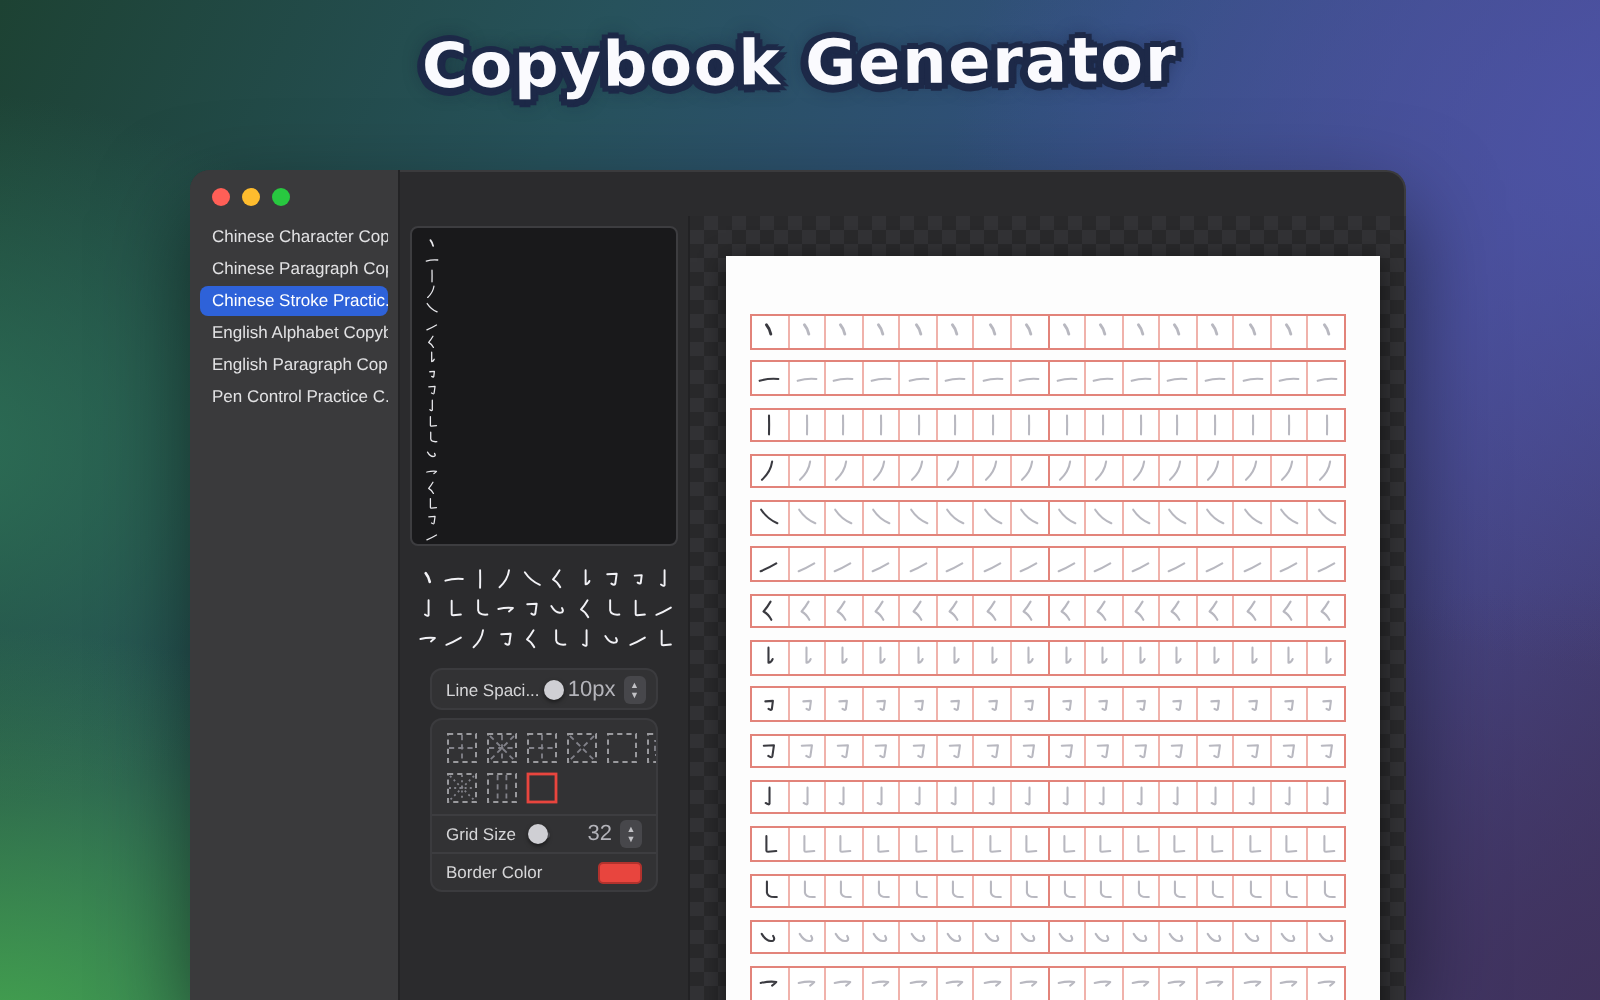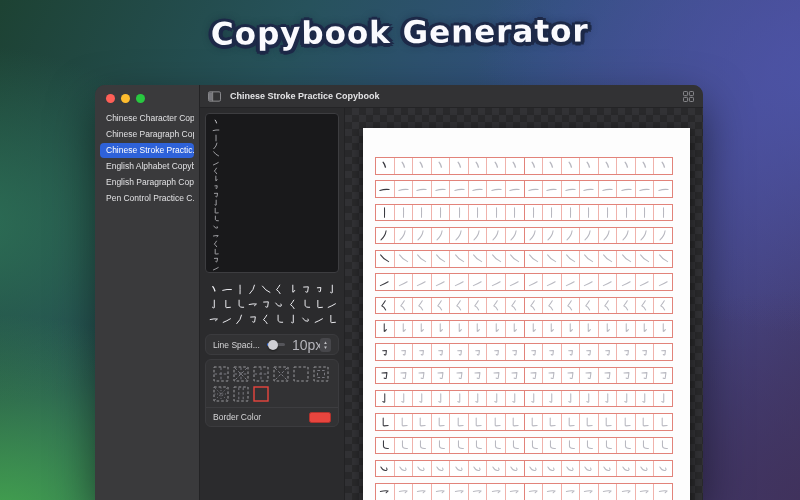--- a/index.html
+++ b/index.html
@@ -74,36 +74,36 @@
   .strokes-input {
     margin:5px; height:160px; background:#19191b;
     border:1px solid #3d3d40; border-radius:4px;
     padding:4px 0 0 6px; display:flex; flex-direction:column;
   }
   .strokes-input .g { height:8.2px; display:flex; align-items:center; }
   .preview { padding:4px 6px 2px 8px; height:52px; }
   .pv-row { display:flex; gap:1px; height:15px; align-items:center; }
 
   .group {
-    margin:4px 5px; background:#323234; border:1px solid #3b3b3e;
+    margin:4px 15px; background:#323234; border:1px solid #3b3b3e;
     border-radius:6px; overflow:hidden;
   }
   .srow { display:flex; align-items:center; height:19px; padding:0 7px; }
   .srow + .srow, .srow + .picker-wrap, .picker-wrap + .srow { border-top:1px solid #3d3d40; }
   .slabel { font-size:8.5px; color:#d6d6d8; white-space:nowrap; flex:none; }
   .strack {
     position:relative; flex:1; height:3px; margin:0 7px;
     background:#55555a; border-radius:2px; cursor:pointer;
   }
   .sfill { position:absolute; left:0; top:0; height:3px; background:#3576f6; border-radius:2px; }
   .sthumb {
     position:absolute; top:-3.5px; width:10px; height:10px; border-radius:50%;
     background:#cfcfd4; box-shadow:0 1px 2px rgba(0,0,0,.5); margin-left:-5px;
   }
-  .svalue { font-size:14px; color:#b4b4ba; width:24px; text-align:right; flex:none; }
+  .svalue { font-size:11px; color:#b4b4ba; width:24px; text-align:right; flex:none; }
   .sstep {
     width:11px; height:14px; margin-left:4px; background:#47474b; border-radius:3px;
     display:flex; flex-direction:column; align-items:center; justify-content:center;
     color:#c2c2c6; font-size:4.5px; line-height:5px; flex:none; cursor:pointer;
   }
 
   
   .picker-wrap { padding:6px 7px 5px 7px; }
   .picker { display:flex; flex-wrap:wrap; gap:4px; width:122px; }
   .gs-opt { width:16px; height:16px; cursor:pointer; }
@@ -159,34 +159,20 @@
       <div class="sb-list" id="sb-list">
           <div class="sb-item">Chinese Character Cop...</div>
           <div class="sb-item">Chinese Paragraph Cop...</div>
           <div class="sb-item sel">Chinese Stroke Practic...</div>
           <div class="sb-item">English Alphabet Copyb...</div>
           <div class="sb-item">English Paragraph Copy...</div>
           <div class="sb-item">Pen Control Practice C...</div>
         </div>
     </div>
 
-    <div class="titlebar">
-      <svg class="tb-icon" viewBox="0 0 14 11">
-        <rect x="0.5" y="0.5" width="13" height="10" rx="1.5" fill="none" stroke="#b6b6ba"></rect>
-        <line x1="5" y1="0.5" x2="5" y2="10.5" stroke="#b6b6ba"></line>
-        <rect x="1" y="1" width="3.5" height="9" fill="#8f8f94"></rect>
-      </svg>
-      <span class="wtitle">Chinese Stroke Practice Copybook</span>
-      <svg class="tb-icon tb-right" viewBox="0 0 12 12">
-        <rect x="0.5" y="0.5" width="4.5" height="4.5" rx="1" fill="none" stroke="#b6b6ba"></rect>
-        <rect x="7" y="0.5" width="4.5" height="4.5" rx="1" fill="none" stroke="#b6b6ba"></rect>
-        <rect x="0.5" y="7" width="4.5" height="4.5" rx="1" fill="none" stroke="#b6b6ba"></rect>
-        <rect x="7" y="7" width="4.5" height="4.5" rx="1" fill="none" stroke="#b6b6ba"></rect>
-      </svg>
-    </div>
 
     <div class="settings">
       <div class="strokes-input" id="strokes-input">
           <div class="g">
             <svg width="8" height="8" viewBox="0 0 100 100">
               <path d="M40 26 Q52 40 57 62" fill="none" stroke="#e8e8ec" stroke-width="11" stroke-linecap="round" stroke-linejoin="round"></path>
             </svg>
           </div>
           <div class="g">
             <svg width="8" height="8" viewBox="0 0 100 100">
@@ -438,20 +424,32 @@
                   <rect x="1" y="1" width="14" height="14" fill="none" stroke="#9a9a9e" stroke-width="1" stroke-dasharray="2.6 2"></rect>
                   <line x1="5.8" y1="1.5" x2="5.8" y2="14.5" stroke="#82828a" stroke-width="0.9" stroke-dasharray="2.6 2"></line>
                   <line x1="10.2" y1="1.5" x2="10.2" y2="14.5" stroke="#82828a" stroke-width="0.9" stroke-dasharray="2.6 2"></line>
                 </svg></div>
               <div class="gs-opt"><svg width="16" height="16" viewBox="0 0 16 16">
                   <rect x="1" y="1" width="14" height="14" fill="none" stroke="#e8453e" stroke-width="1.4"></rect>
                 </svg></div>
             </div>
         </div>
         <div class="srow">
+          <span class="slabel">Grid Size</span>
+          <div class="strack">
+              <div class="sfill" style="width: 42%;"></div>
+              <div class="sthumb" style="left: 42%;"></div>
+            </div>
+          <span class="svalue">32</span>
+          <div class="sstep">
+              <span>▲</span>
+              <span>▼</span>
+            </div>
+        </div>
+        <div class="srow">
           <span class="slabel">Border Color</span>
           <div class="swatch" style="background: rgb(232, 69, 62);"></div>
         </div>
       </div>
     </div>
 
     <div class="canvas">
       <div class="paper" id="paper">
           <div class="grid-row">
             <div class="grid-cell">

